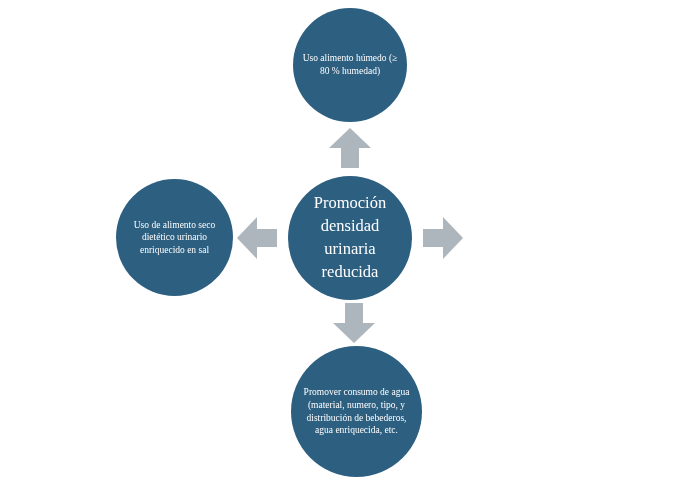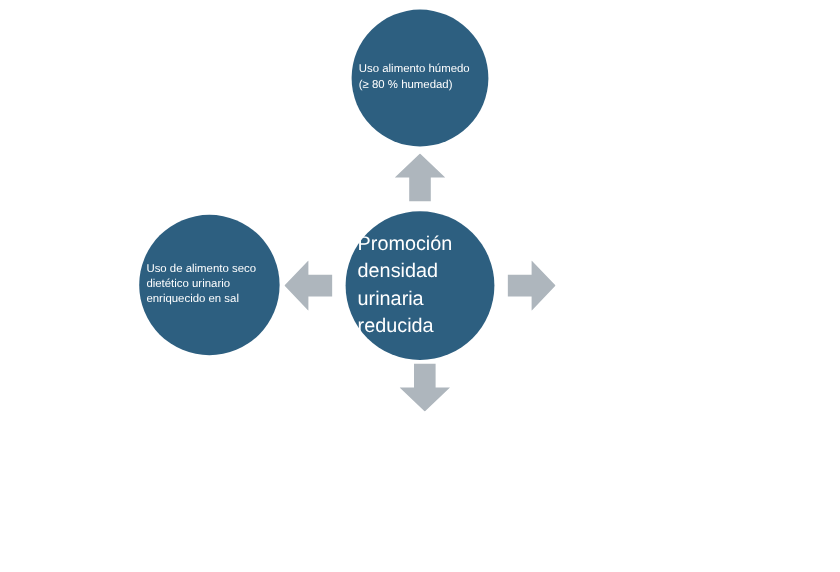--- a/index.html
+++ b/index.html
@@ -21,27 +21,29 @@
     position: absolute;
     border-radius: 50%;
     background: #2d5f80;
     display: flex;
     align-items: center;
     justify-content: center;
     box-sizing: border-box;
   }
   .node-label {
     color: #ffffff;
+    text-align: center;
     line-height: 1.32;
     font-weight: 400;
     display: block;
     width: 100%;
     padding: 0 6px;
     box-sizing: border-box;
     white-space: pre-line;
+    font-family: Liberation Serif, serif;
   }
 
   
   #node-center {
     left: 288px;
     top: 176px;
     width: 124px;
     height: 124px;
   }
   #node-center .node-label {
@@ -131,14 +133,17 @@
 
   <div class="node" id="node-left">
     <span class="node-label">Uso de alimento seco dietético urinario enriquecido en sal</span>
   </div>
 
   <div class="node" id="node-center">
     <span class="node-label">Promoción densidad urinaria reducida</span>
   </div>
 
 
+  <div class="node" id="node-bottom">
+    <span class="node-label">Promover consumo de agua (material, numero, tipo,  y distribución de bebederos, agua enriquecida, etc.</span>
+  </div>
 
 </div>
 
 </body></html>

